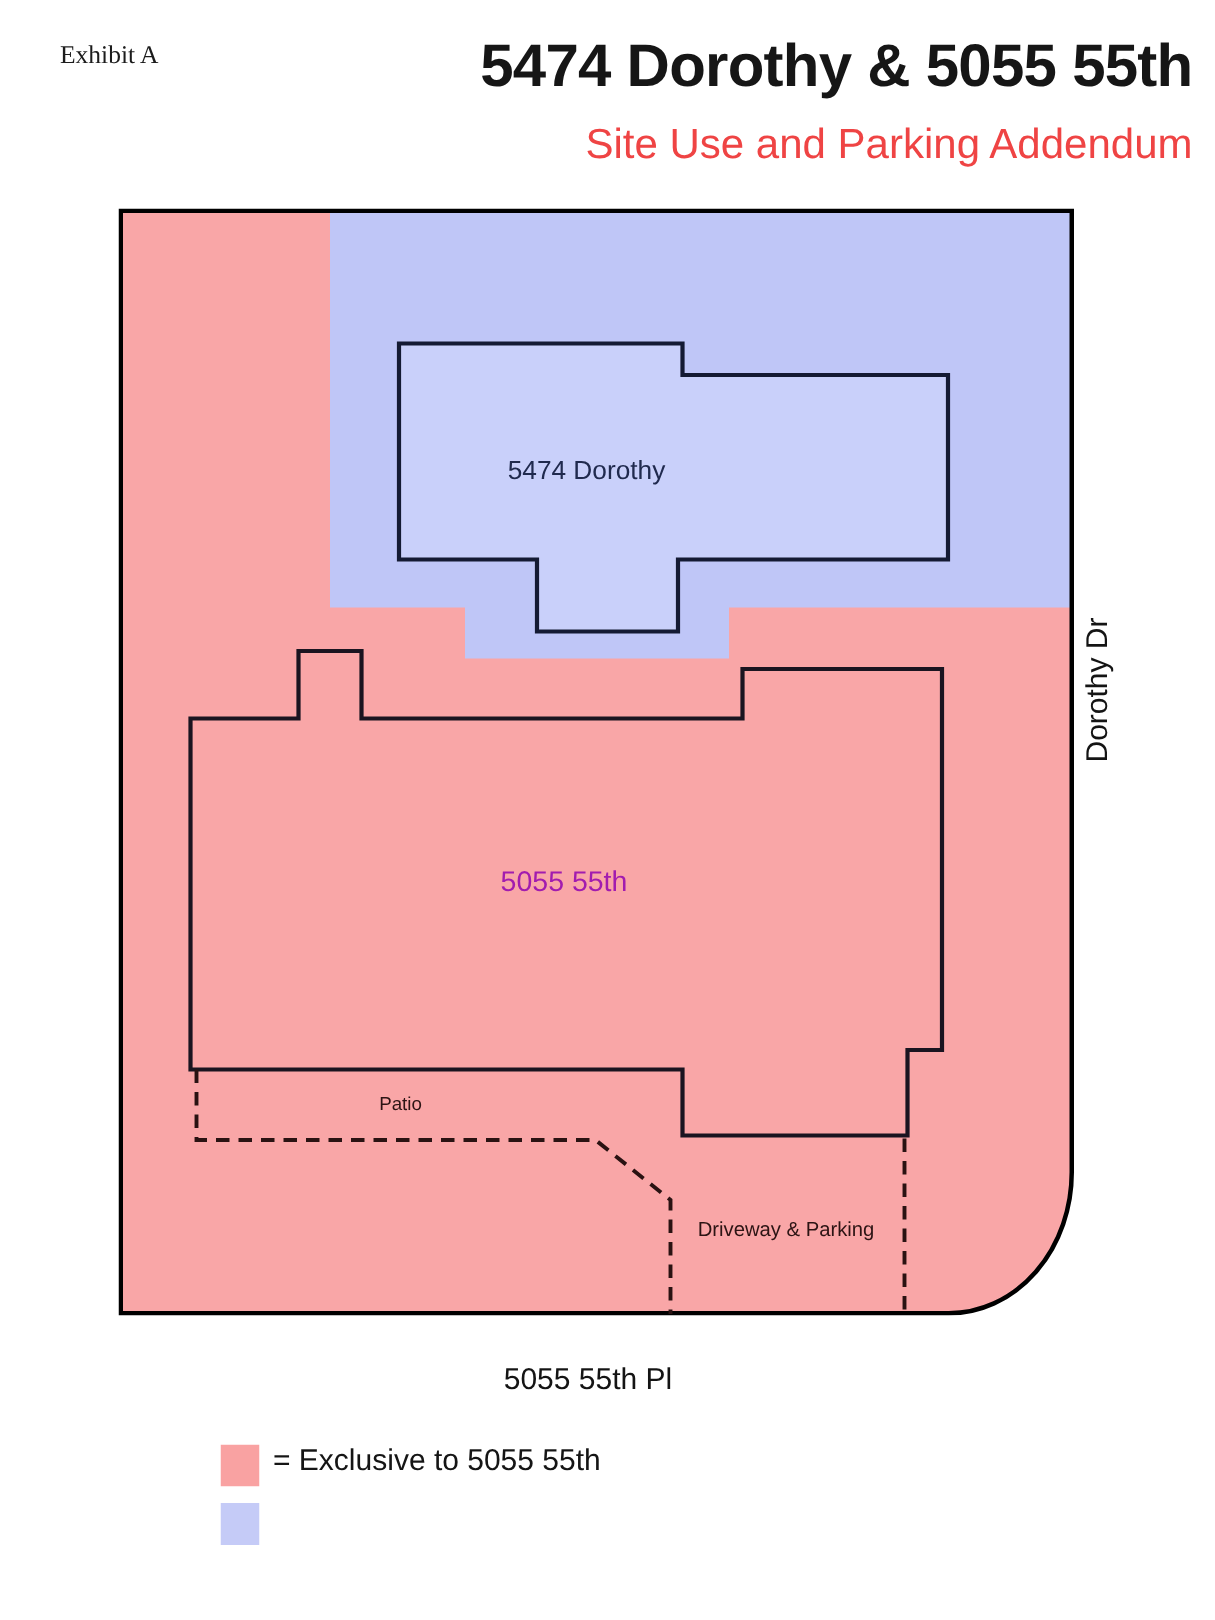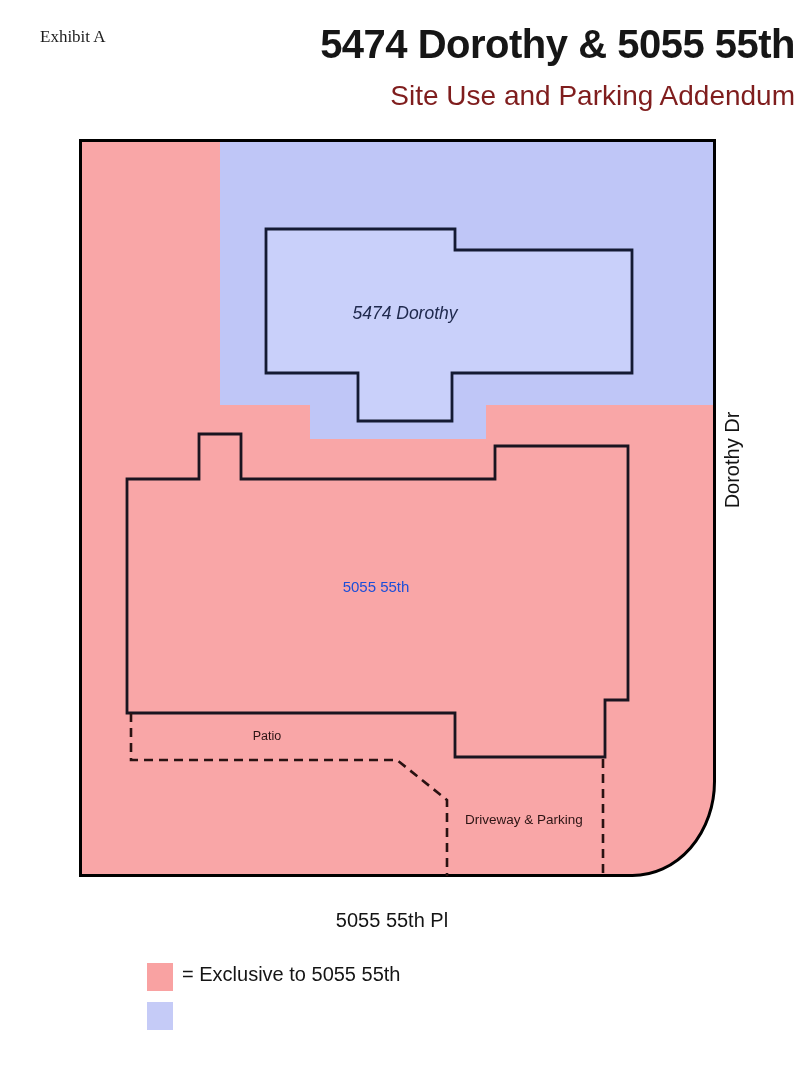--- a/index.html
+++ b/index.html
@@ -29,33 +29,33 @@
     top: 22px;
     font-size: 40px;
     font-weight: 700;
     letter-spacing: -0.5px;
     color: #161616;
   }
   .sub-title {
     top: 80px;
     font-size: 28px;
     font-weight: 400;
-    color: #7f1d1d;
+    color: #ef4444;
     padding-left: 39px;
   }
 
   .map-svg { left: 79px; top: 139px; }
 
   .map-label {
     text-align: center;
     white-space: nowrap;
     pointer-events: none;
   }
   .bldg-label-blue { color: #202a4e; font-size: 17.5px; }
-  .bldg-label-pink { color: #1d4ed8; font-size: 15px; }
+  .bldg-label-pink { color: #a21caf; font-size: 19px; }
   .patio-label { color: #2c1414; font-size: 12.5px; text-align: center; }
   .driveway-label { color: #2c1414; font-size: 13.5px; }
 
   .street-label {
     font-size: 20px;
     color: #141414;
     text-align: center;
     white-space: nowrap;
   }
   .street-right {
@@ -97,21 +97,21 @@
 
     <polygon points="187,90 376,90 376,111 553,111 553,234 373,234 373,282 279,282 279,234 187,234" stroke="#141A33" stroke-width="2.8" stroke-linejoin="miter" fill="#C9D0FA"></polygon>
 
     <polygon points="48,340 120,340 120,295 162,295 162,340 416,340 416,307 549,307 549,561 526,561 526,618 376,618 376,574 48,574" stroke="#1A1420" stroke-width="2.8" stroke-linejoin="miter" fill="#F9A6A7"></polygon>
 
     <path d="M 52 574 L 52 621 L 318 621 L 368 661 L 368 737" fill="none" stroke-width="2.6" stroke-dasharray="9 6" stroke="#2A1212"></path>
 
     <path d="M 524 620 L 524 737" fill="none" stroke-width="2.6" stroke-dasharray="9 6" stroke="#2A1212"></path>
   </svg>
 
-  <div class="abs map-label bldg-label-blue" style="left:255px; top:303px; width:300px;font-style:italic;">5474 Dorothy</div>
+  <div class="abs map-label bldg-label-blue" style="left:241px; top:303px; width:300px;">5474 Dorothy</div>
   <div class="abs map-label bldg-label-pink" style="left:226px; top:578px; width:300px;">5055 55th</div>
   <div class="abs map-label patio-label" style="left:167px; top:729px; width:200px;">Patio</div>
   <div class="abs map-label driveway-label" style="left:424px; top:812px; width:200px;">Driveway &amp; Parking</div>
 
   <div class="abs street-label street-right">Dorothy Dr</div>
   <div class="abs street-label street-bottom">5055 55th Pl</div>
 
   <div class="abs legend">
     <div class="legend-row">
       <svg class="legend-swatch" width="26" height="28">

